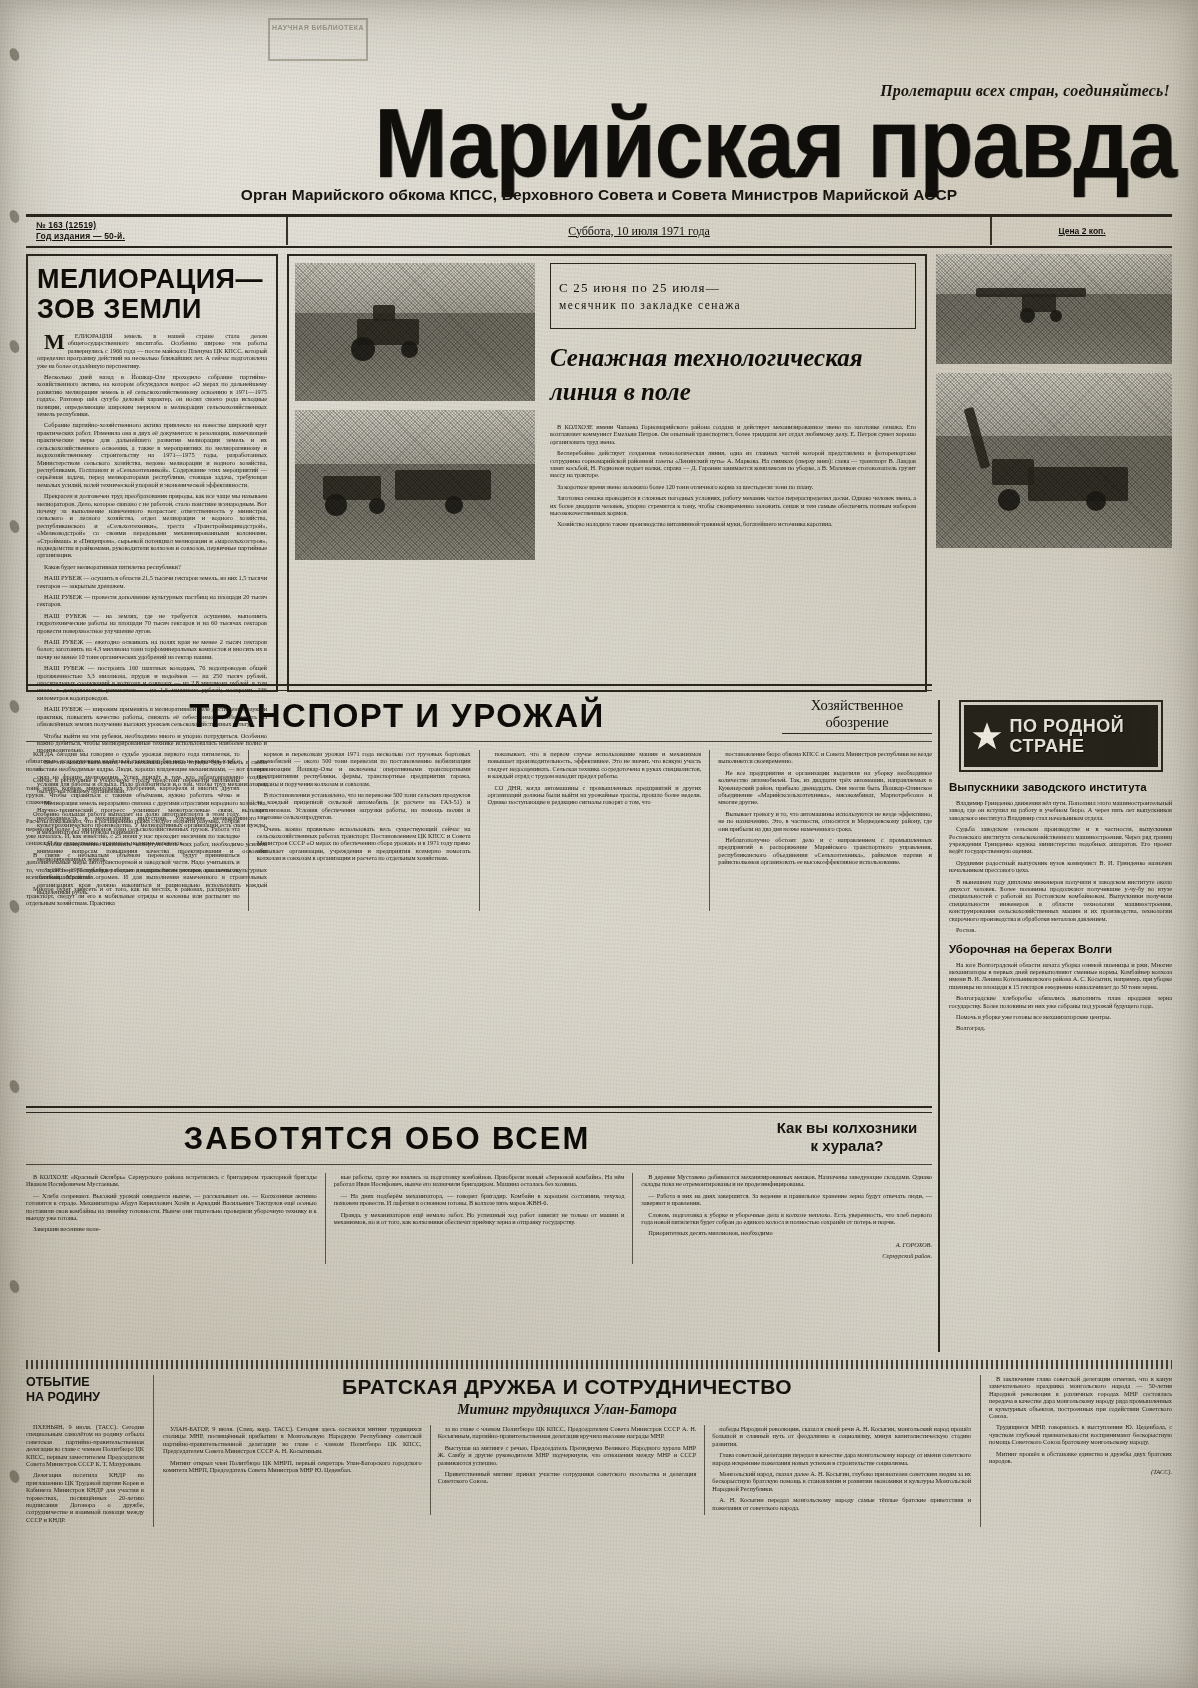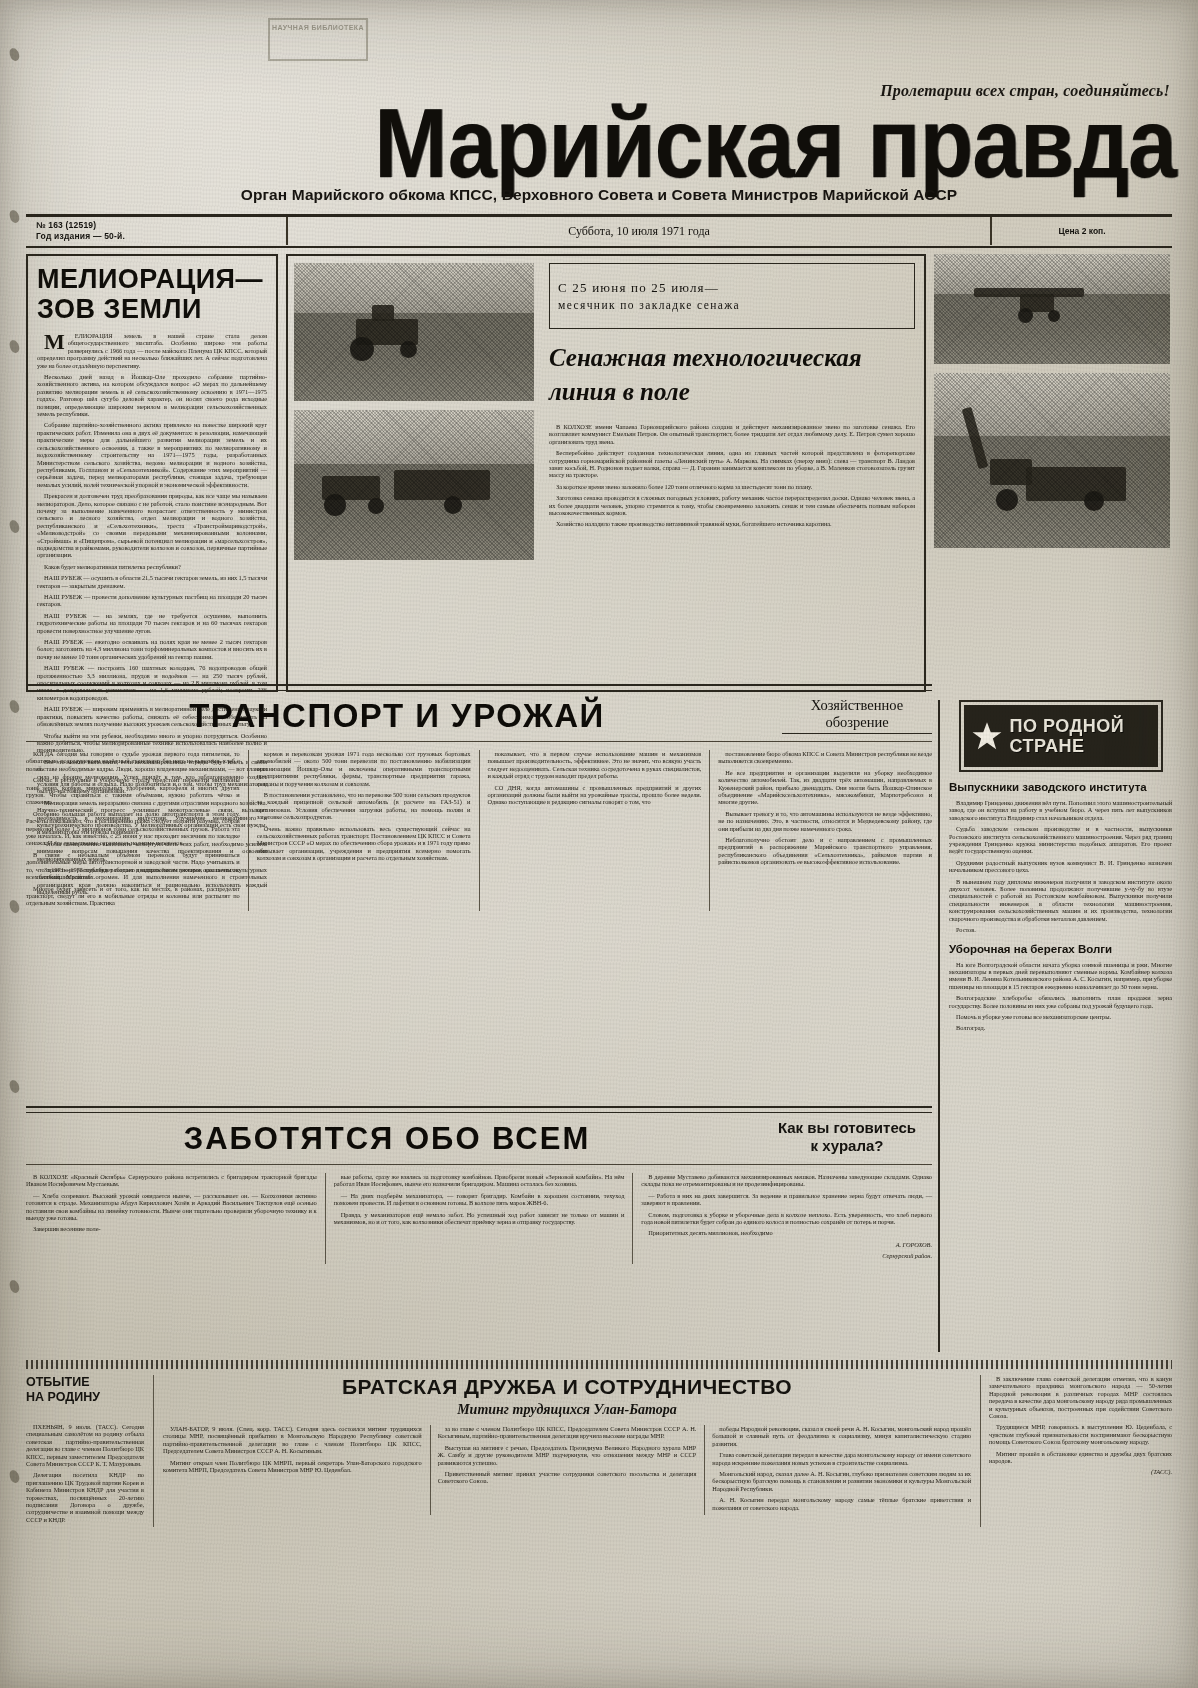--- a/index.html
+++ b/index.html
@@ -54,21 +54,21 @@
     text-shadow:1px 0 0 rgba(0,0,0,.5), 0 1px 0 rgba(0,0,0,.25);
     transform:scaleY(1.12);transform-origin:center top;
   }
   .subline{
     position:absolute;left:0;top:186px;width:1198px;text-align:center;
     font-size:15.5px;font-weight:bold;letter-spacing:.1px;color:#171410;
   }
   .rule-top{position:absolute;left:26px;top:214px;width:1146px;height:3px;background:#2a261d;}
   .dateband{
     position:absolute;left:26px;top:217px;width:1146px;height:28px;
-    display:flex;align-items:center;
+    display:flex;align-items:center;text-decoration:underline;
   }
   .dateband .cell{display:flex;flex-direction:column;justify-content:center;height:100%;}
   .db-left{width:250px;padding-left:10px;border-right:2px solid #3a3427;}
   .db-left div{font-size:8.5px;font-weight:bold;line-height:11px;letter-spacing:.2px;}
   .db-mid{flex:1;text-align:center;font-size:12px;font-family:"Liberation Serif",serif;
     border-right:2px solid #3a3427;}
   .db-right{width:180px;text-align:center;font-size:8.5px;font-weight:bold;}
   .rule-bot{position:absolute;left:26px;top:246px;width:1146px;height:2px;background:#2a261d;}
 
   
@@ -84,21 +84,21 @@
     margin:0 0 4px 0;
     font-family:"Liberation Serif", serif;
     font-size:6.4px;line-height:7.4px;text-align:justify;
     color:#262219;letter-spacing:-.05px;word-spacing:-.2px;
     -webkit-font-smoothing:none;
   }
   .tx p.ind{text-indent:7px;}
   .tx p.r{text-align:right;font-style:italic;}
 
   
-  .z1{position:absolute;left:0;top:0;width:1146px;height:438px;display:flex;}
+  .z1{position:absolute;left:0;top:0;width:1146px;height:438px;display:flex;justify-content:space-between;}
   .z1 .c-left{width:252px;border:2px solid #2b271e;padding:8px 9px 6px;box-sizing:border-box;}
   .z1 .c-mid{width:640px;margin:0 8px;box-sizing:border-box;border:2px solid #2b271e;display:flex;}
   .z1 .c-right{width:236px;box-sizing:border-box;}
 
   .hl-mel{
     font-weight:bold;font-size:27px;line-height:30px;letter-spacing:.5px;
     color:#100e0a;margin-bottom:8px;
   }
   .dropcap{float:left;font-size:22px;line-height:18px;font-weight:bold;
     font-family:"Liberation Serif",serif;margin:1px 3px 0 0;color:#19160f;}
@@ -347,21 +347,21 @@
           <p class="ind">Неблагополучно обстоит дело и с направлением с промышленных предприятий в распоряжение Марийского транспортного управления, республиканского объединения «Сельхозтехника», райкомов партии и райисполкомов организовать ее высокоэффективное использование.</p>
         </div>
       </div>
     </div>
 
     <div class="z3" style="width:906px;">
       <div class="hr dbl"></div>
       <div class="banner banner3">
         <div class="big">ЗАБОТЯТСЯ ОБО ВСЕМ</div>
         <div class="side">
-          <div>Как вы готовитесь</div>
+          <div>Как вы колхозники</div>
           <div>к хурала?</div>
         </div>
       </div>
       <div class="hr thin" style="margin:7px 0 8px;"></div>
       <div class="cols">
         <div class="tx">
           <p class="ind">В КОЛХОЗЕ «Красный Октябрь» Сернурского района встретились с бригадиром тракторной бригады Иваном Иосифовичем Мустаевым.</p>
           <p class="ind">— Хлеба созревают. Высокий урожай ожидается нынче, — рассказывает он. — Колхозники активно готовятся к страде. Механизаторы Абдул Кириллович Хозёв и Аркадий Васильевич Токтаулов ещё осенью поставили свои комбайны на линейку готовности. Нынче они тщательно проверили уборочную технику и к выезду уже готовы.</p>
           <p class="ind">Завершив весенние поле-</p>
         </div>

